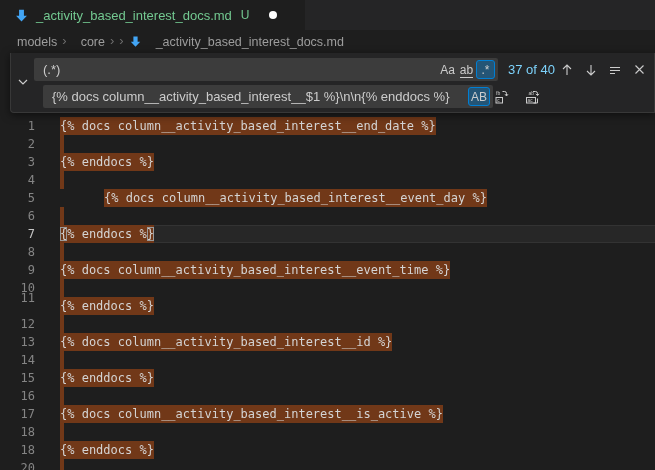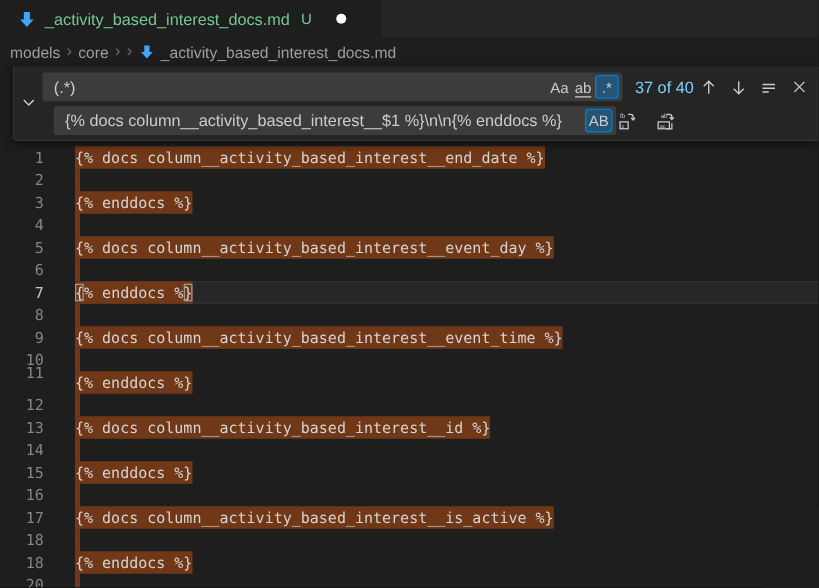--- a/index.html
+++ b/index.html
@@ -13,21 +13,21 @@
   .tab{position:absolute;left:0;top:0;width:305px;height:30px;background:#1e1e1e;
        display:flex;align-items:center;padding-left:14px;box-sizing:border-box;gap:7px;cursor:pointer;}
   .tab-label{font-size:13px;color:var(--green);white-space:nowrap;}
   .git-badge{font-size:12px;color:var(--green);margin-left:2px;}
   .dirty-dot{width:8px;height:8px;border-radius:50%;background:#ffffff;margin-left:12px;}
   .file-icon{width:15px;height:15px;flex:0 0 auto;display:block;}
   
   .breadcrumbs{position:absolute;left:0;top:30px;width:655px;height:23px;background:#1e1e1e;
        display:flex;align-items:center;padding-left:8px;box-sizing:border-box;gap:5px;
        font-size:12.5px;color:#9d9d9d;white-space:nowrap;}
-  .crumb{cursor:pointer;}
+  .crumb{cursor:pointer;margin-left:9px;}
   .crumb-sep{color:#6e6e6e;font-size:13px;transform:translateY(-1px);}
   .breadcrumbs .file-icon{width:13px;height:13px;}
   
   .editor{position:absolute;left:0;top:53px;width:655px;height:417px;background:#1e1e1e;
       font-family:"DejaVu Sans Mono","Liberation Mono",monospace;font-size:12px;line-height:18px;}
   .cur-line{position:absolute;left:62px;right:0;height:18px;background:rgba(255,255,255,0.045);
       border-top:1px solid rgba(255,255,255,0.06);border-bottom:1px solid rgba(255,255,255,0.06);
       box-sizing:border-box;}
   .gutter-num{position:absolute;left:0;width:35px;height:18px;text-align:right;color:#858585;}
   .gutter-num.active{color:#c6c6c6;}
@@ -92,21 +92,21 @@
       <div class="cur-line" style="top: 172px;"></div>
       <div class="gutter-num" style="top: 64px;">1</div>
       <div class="code-line" style="top: 64px;"><span class="match">{% docs column__activity_based_interest__end_date %}</span></div>
       <div class="gutter-num" style="top: 82px;">2</div>
       <div class="code-line" style="top: 82px;"><span class="sliver"></span></div>
       <div class="gutter-num" style="top: 100px;">3</div>
       <div class="code-line" style="top: 100px;"><span class="match">{% enddocs %}</span></div>
       <div class="gutter-num" style="top: 118px;">4</div>
       <div class="code-line" style="top: 118px;"><span class="sliver"></span></div>
       <div class="gutter-num" style="top: 136px;">5</div>
-      <div class="code-line" style="top: 136px;"><span class="match">{% docs column__activity_based_interest__event_day %}</span></div>
+      <div class="code-line" style="top: 136px; margin-left: 44px;"><span class="match">{% docs column__activity_based_interest__event_day %}</span></div>
       <div class="gutter-num" style="top: 154px;">6</div>
       <div class="code-line" style="top: 154px;"><span class="sliver"></span></div>
       <div class="gutter-num active" style="top: 172px;">7</div>
       <div class="code-line" style="top: 172px;"><span class="match"><span class="bracket">{</span><span>% enddocs %</span><span class="bracket">}</span></span></div>
       <div class="gutter-num" style="top: 190px;">8</div>
       <div class="code-line" style="top: 190px;"><span class="sliver"></span></div>
       <div class="gutter-num" style="top: 208px;">9</div>
       <div class="code-line" style="top: 208px;"><span class="match">{% docs column__activity_based_interest__event_time %}</span></div>
       <div class="gutter-num" style="top: 226px;">10</div>
       <div class="code-line" style="top: 226px;"><span class="sliver"></span></div>

